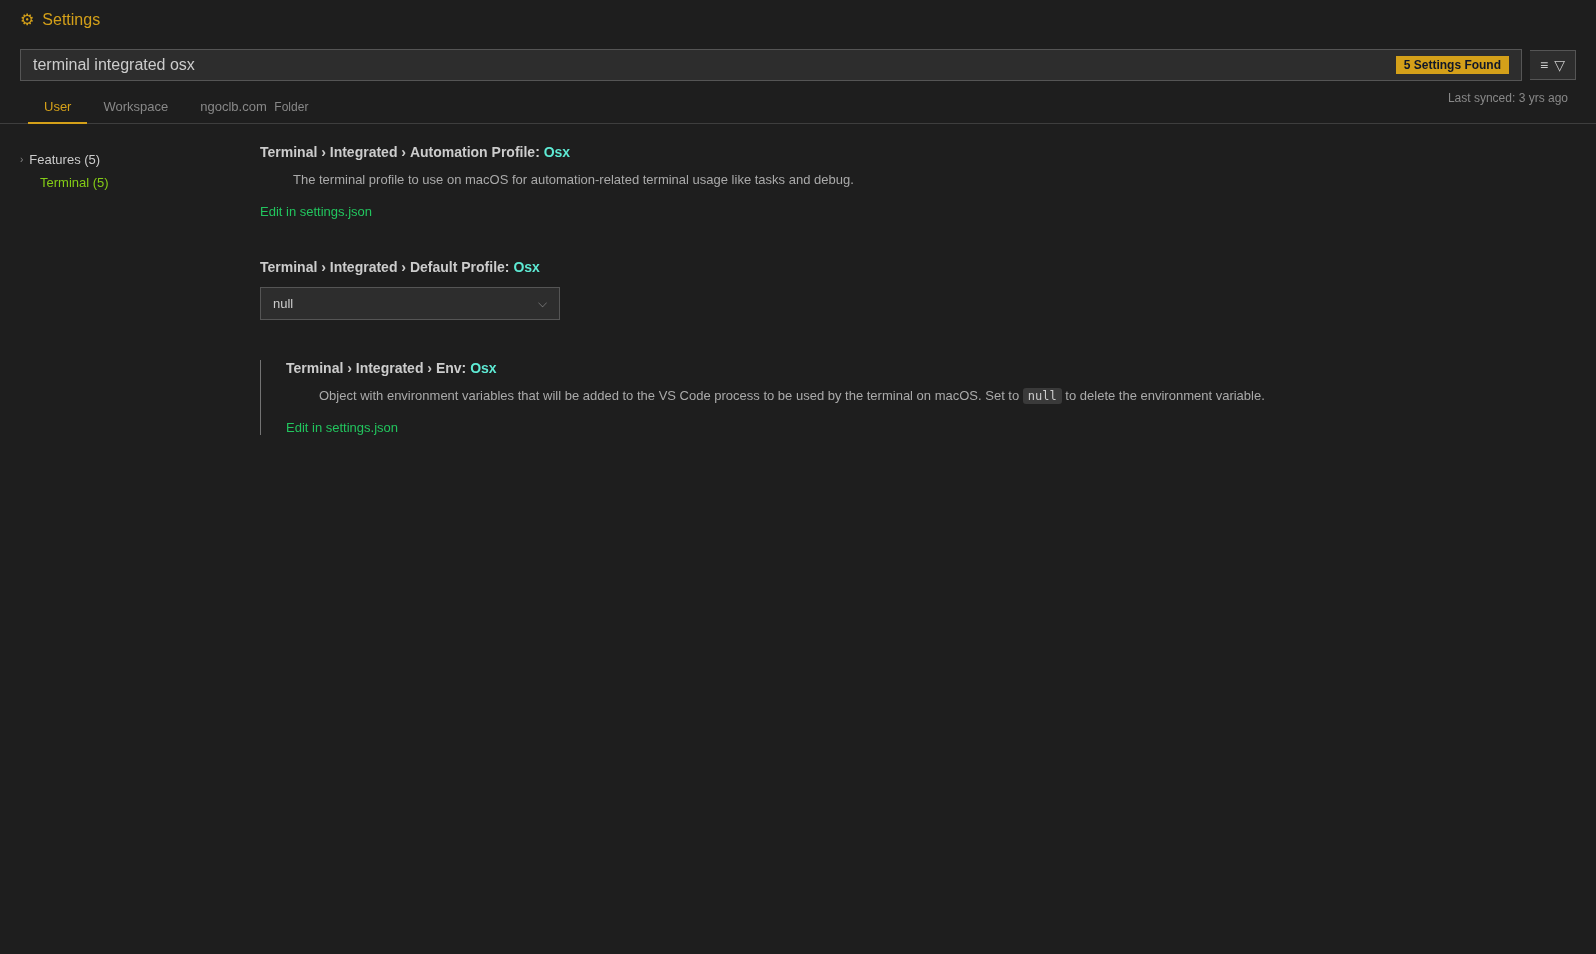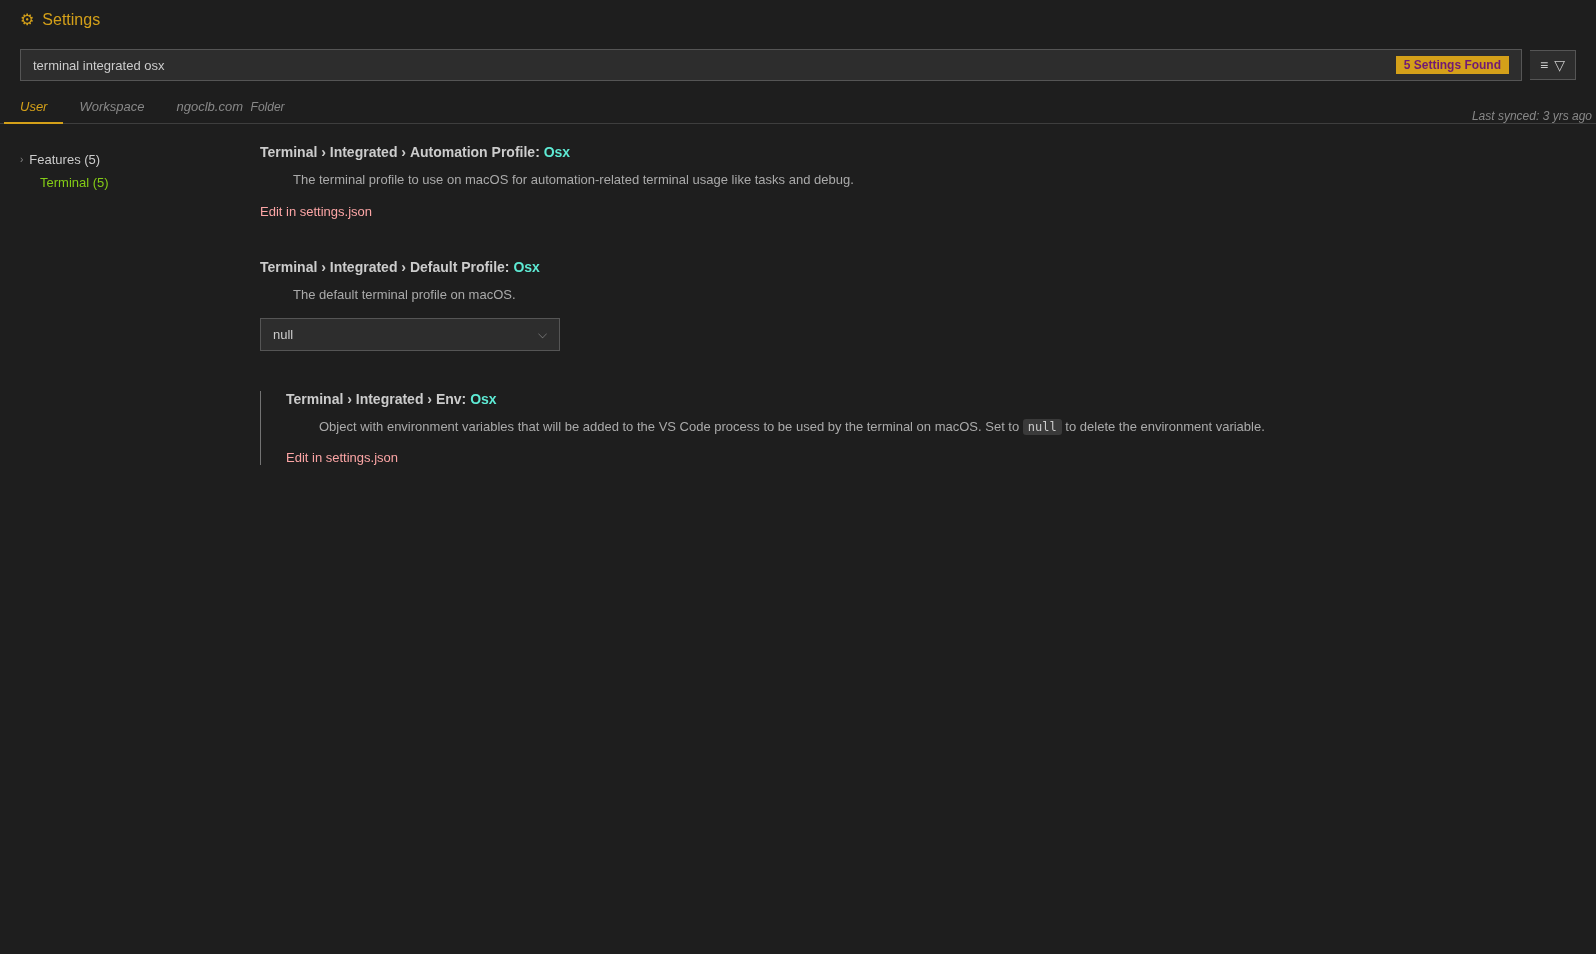--- a/index.html
+++ b/index.html
@@ -45,26 +45,26 @@
       font-size: 14px;
       outline: none;
     }
 
     .search-input {
       flex: 1;
       background: transparent;
       border: none;
       outline: none;
       color: #cccccc;
-      font-size: 13px;
+      font-size: 16px;
     }
 
     .search-results-badge {
       background-color: #d4a019;
-      color: #701a75;
+      color: #0f172a;
       font-size: 12px;
       font-weight: 600;
       padding: 2px 8px;
       white-space: nowrap;
     }
 
     .search-icons {
       display: flex;
       align-items: center;
       gap: 6px;
@@ -78,25 +78,24 @@
     .icon-btn {
       color: #cccccc;
       cursor: pointer;
       font-size: 14px;
       display: flex;
       align-items: center;
     }
 
     .tabs-row {
       display: flex;
-      align-items: flex-end;
-      padding: 0 4px;
+      align-items: flex-start;
+      padding: 0 28px;
       border-bottom: 1px solid #3e3e3e;
       justify-content: space-between;
-      font-style: italic;
     }
 
     .tabs-left {
       display: flex;
       align-items: center;
       gap: 0;
     }
 
     .tab {
       padding: 8px 16px;
@@ -198,21 +197,21 @@
     .setting-description code {
       background-color: #3a3a3a;
       color: #cccccc;
       padding: 1px 5px;
       border-radius: 3px;
       font-family: monospace;
       font-size: 12px;
     }
 
     .edit-link {
-      color: #fca5a5;
+      color: #22c55e;
       font-size: 13px;
       cursor: pointer;
       text-decoration: none;
     }
 
     .dropdown-container {
       margin: 12px 0;
     }
 
     .dropdown {
@@ -288,21 +287,20 @@
         <span>Terminal › <strong>Integrated</strong> › <strong>Automation Profile: </strong></span><span class="highlight">Osx</span>
       </div>
       <div class="setting-description">The terminal profile to use on macOS for automation-related terminal usage like tasks and debug.</div>
       <a class="edit-link">Edit in settings.json</a>
     </div>
 
     <div class="setting-block">
       <div class="setting-title">
         <span>Terminal › <strong>Integrated</strong> › <strong>Default Profile: </strong></span><span class="highlight">Osx</span>
       </div>
-      <div class="setting-description">The default terminal profile on macOS.</div>
       <div class="dropdown-container">
         <div class="dropdown">
           <span>null</span>
           <span class="dropdown-arrow">⌵</span>
         </div>
       </div>
     </div>
 
     <div class="setting-block modified">
       <div class="setting-title">

